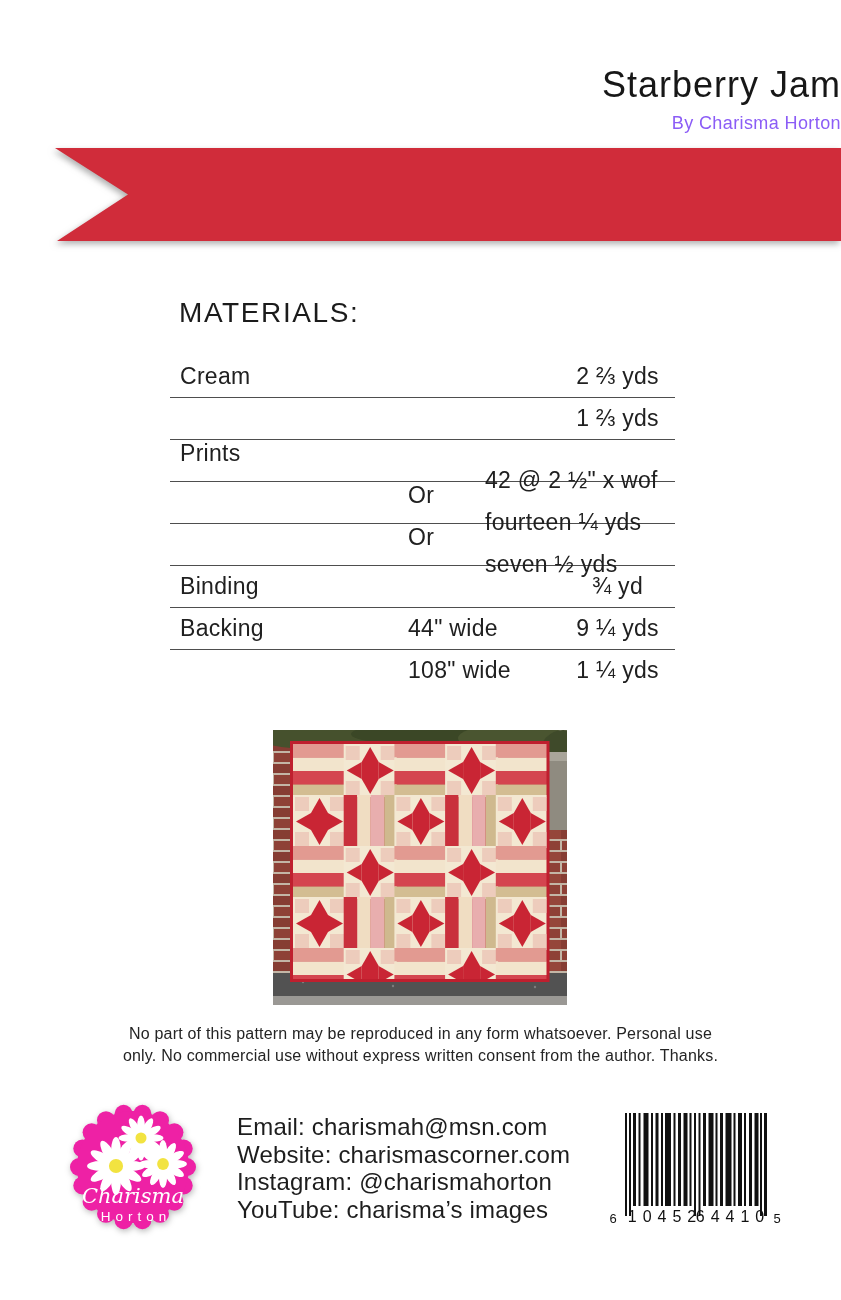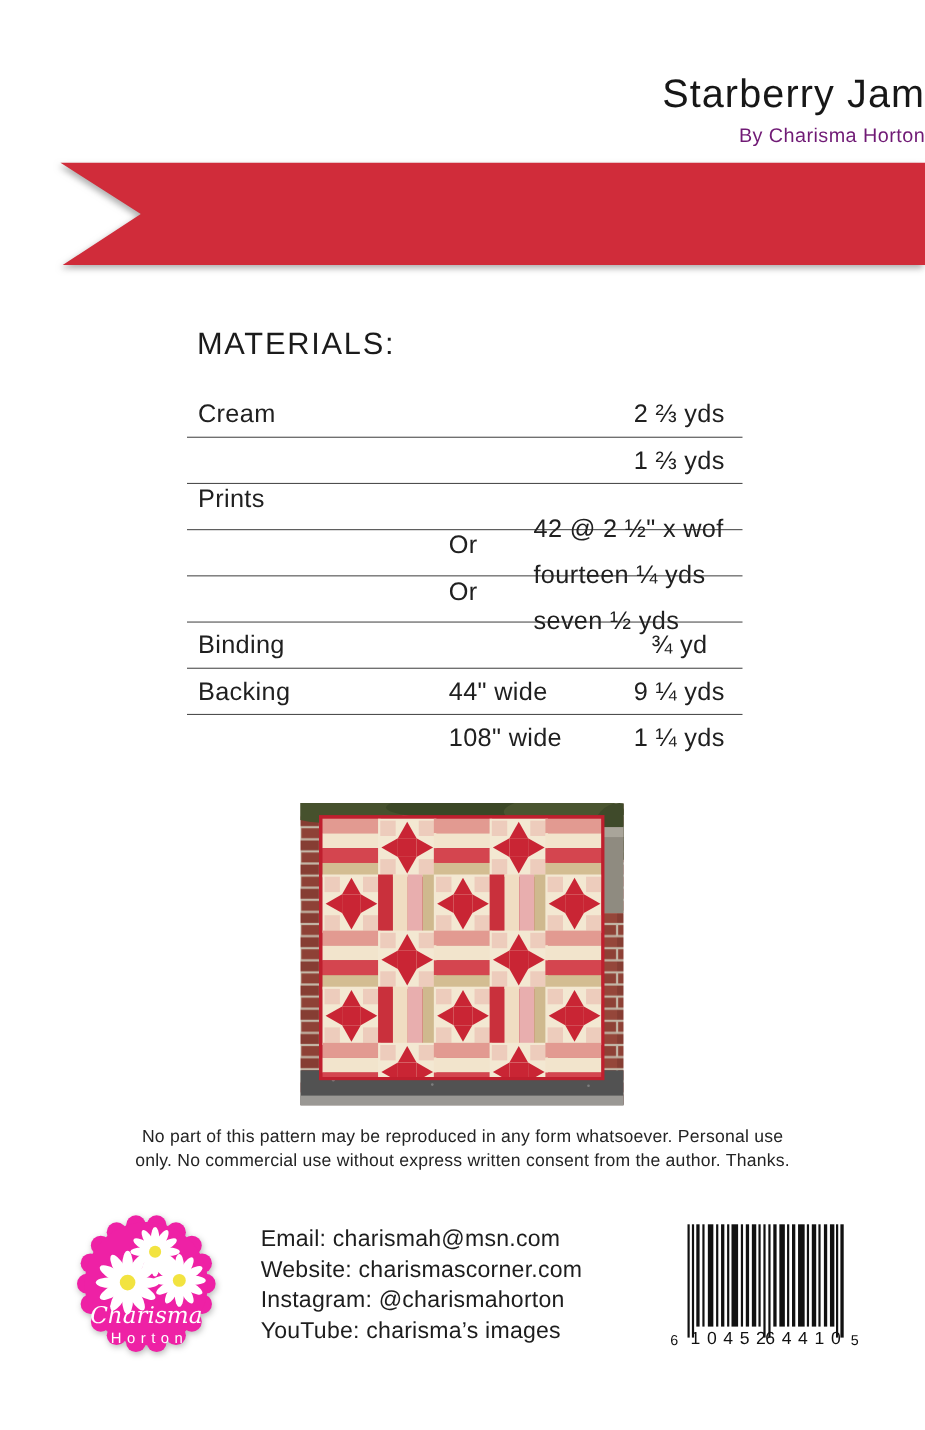--- a/index.html
+++ b/index.html
@@ -2,21 +2,21 @@
 <html><head>
 <meta charset="utf-8">
 <style>
   html,body{margin:0;padding:0;background:#fff;}
   .page{position:relative;width:841px;height:1300px;background:#ffffff;overflow:hidden;
         font-family:"Liberation Sans",sans-serif;color:#1c1c1c;}
 
   
   .header{position:absolute;top:64px;left:0;width:100%;text-align:right;}
   .title{font-size:36px;letter-spacing:1px;color:#171717;}
-  .byline{font-size:18px;margin-top:7px;letter-spacing:.4px;color:#701a75;}
+  .byline{font-size:18px;margin-top:7px;letter-spacing:.4px;color:#8b5cf6;}
 
   
   .banner-svg{position:absolute;left:0;top:146px;overflow:visible;display:block;}
   .banner-poly{fill:#d02c3a;filter:drop-shadow(-2px 3px 3px rgba(110,110,110,.55));}
 
   
   .materials-heading{position:absolute;left:179px;top:297px;font-size:28px;letter-spacing:1.6px;color:#1b1b1b;}
   .m-table{position:absolute;left:170px;top:356px;width:505px;font-size:23px;letter-spacing:.3px;color:#202020;}
   .m-row{display:grid;grid-template-columns:238px 77px 75px 1fr;height:41px;align-items:center;
          border-bottom:1.5px solid #4e4e4e;}
@@ -30,21 +30,21 @@
   .photo{position:absolute;left:273px;top:730px;display:block;}
 
   
   .copyright{position:absolute;top:1023px;left:0;width:100%;text-align:center;
              font-size:16px;line-height:21.5px;color:#242424;letter-spacing:.2px;}
 
   
   .logo{position:absolute;left:70px;top:1102px;display:block;filter:drop-shadow(1px 2px 3px rgba(0,0,0,.28));}
   .logo-script{font-family:"DejaVu Serif","Liberation Serif",serif;font-style:italic;font-size:21px;fill:#ffffff;}
   .logo-sub{font-family:"Liberation Sans",sans-serif;font-size:13.5px;letter-spacing:5px;fill:#ffffff;}
-  .contact{position:absolute;left:237px;top:1113px;font-size:21px;line-height:27.5px;color:#1d1d1d;letter-spacing:.2px;}
+  .contact{position:absolute;left:237px;top:1113px;font-size:24px;line-height:27.5px;color:#1d1d1d;letter-spacing:.2px;}
   .barcode{position:absolute;left:605px;top:1110px;display:block;}
   .bc-num{font-family:"Liberation Sans",sans-serif;font-size:16px;letter-spacing:6px;fill:#111;}
   .bc-num-sm{font-family:"Liberation Sans",sans-serif;font-size:13px;fill:#111;letter-spacing:0;}
 </style>
 </head>
 <body>
 
 <div class="page">
 
   <div class="header">

